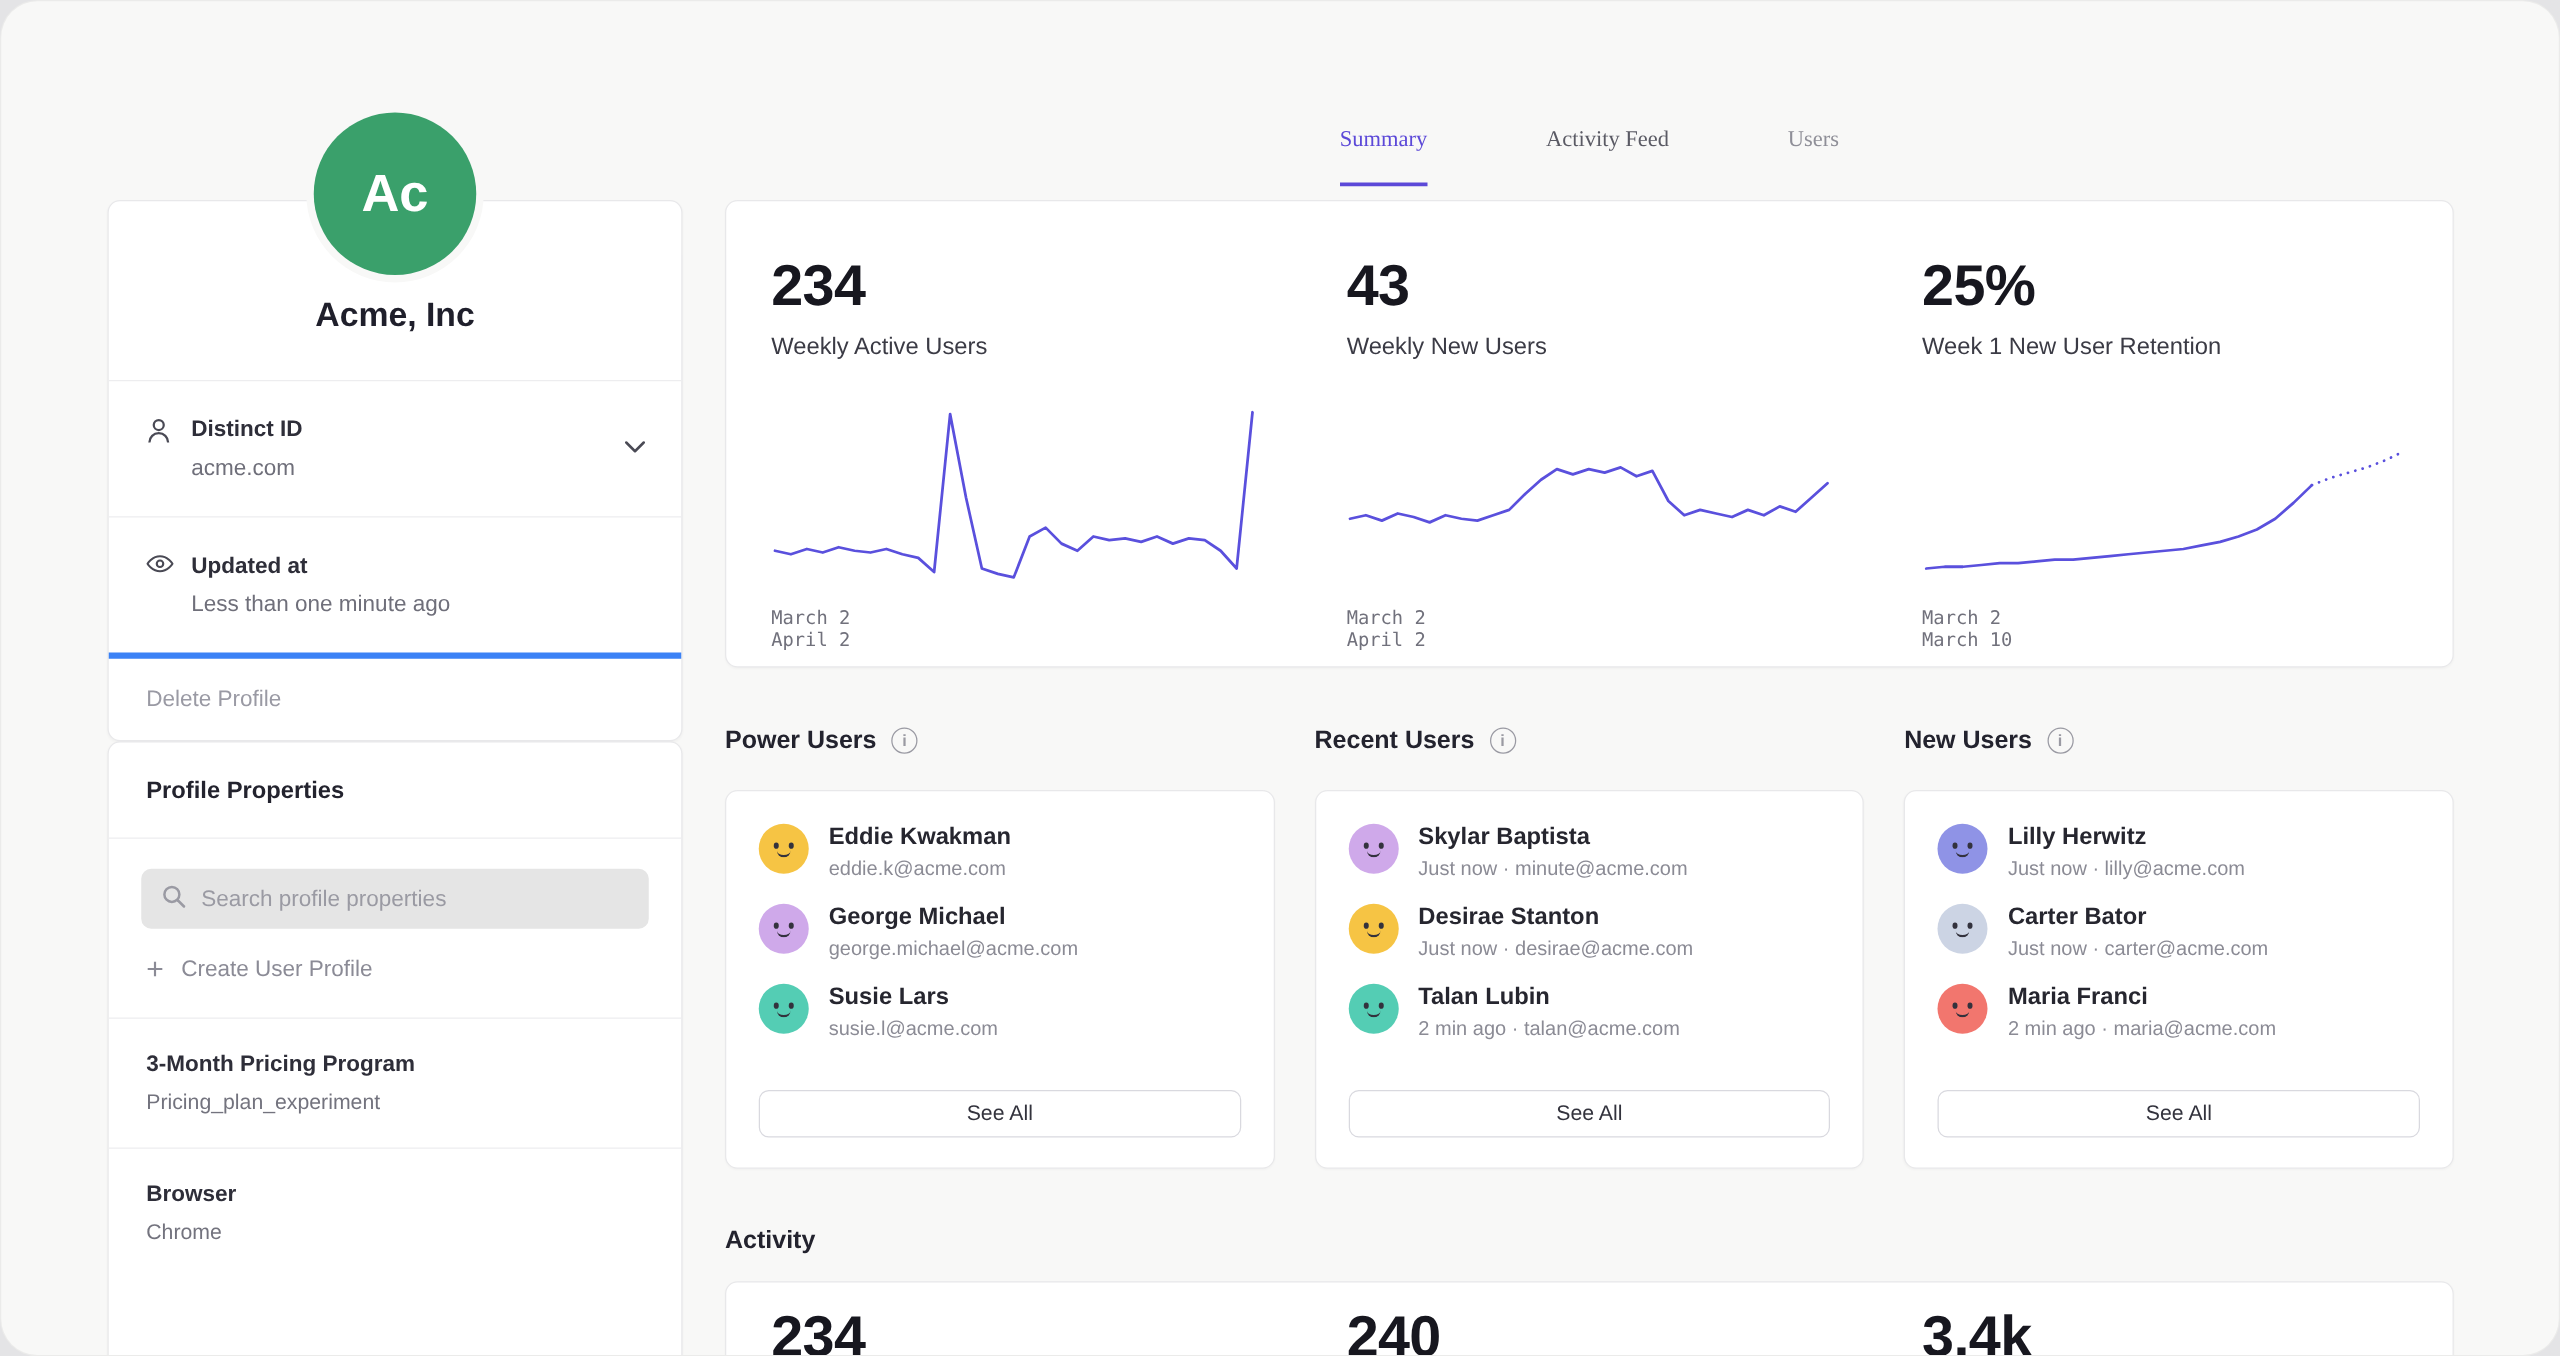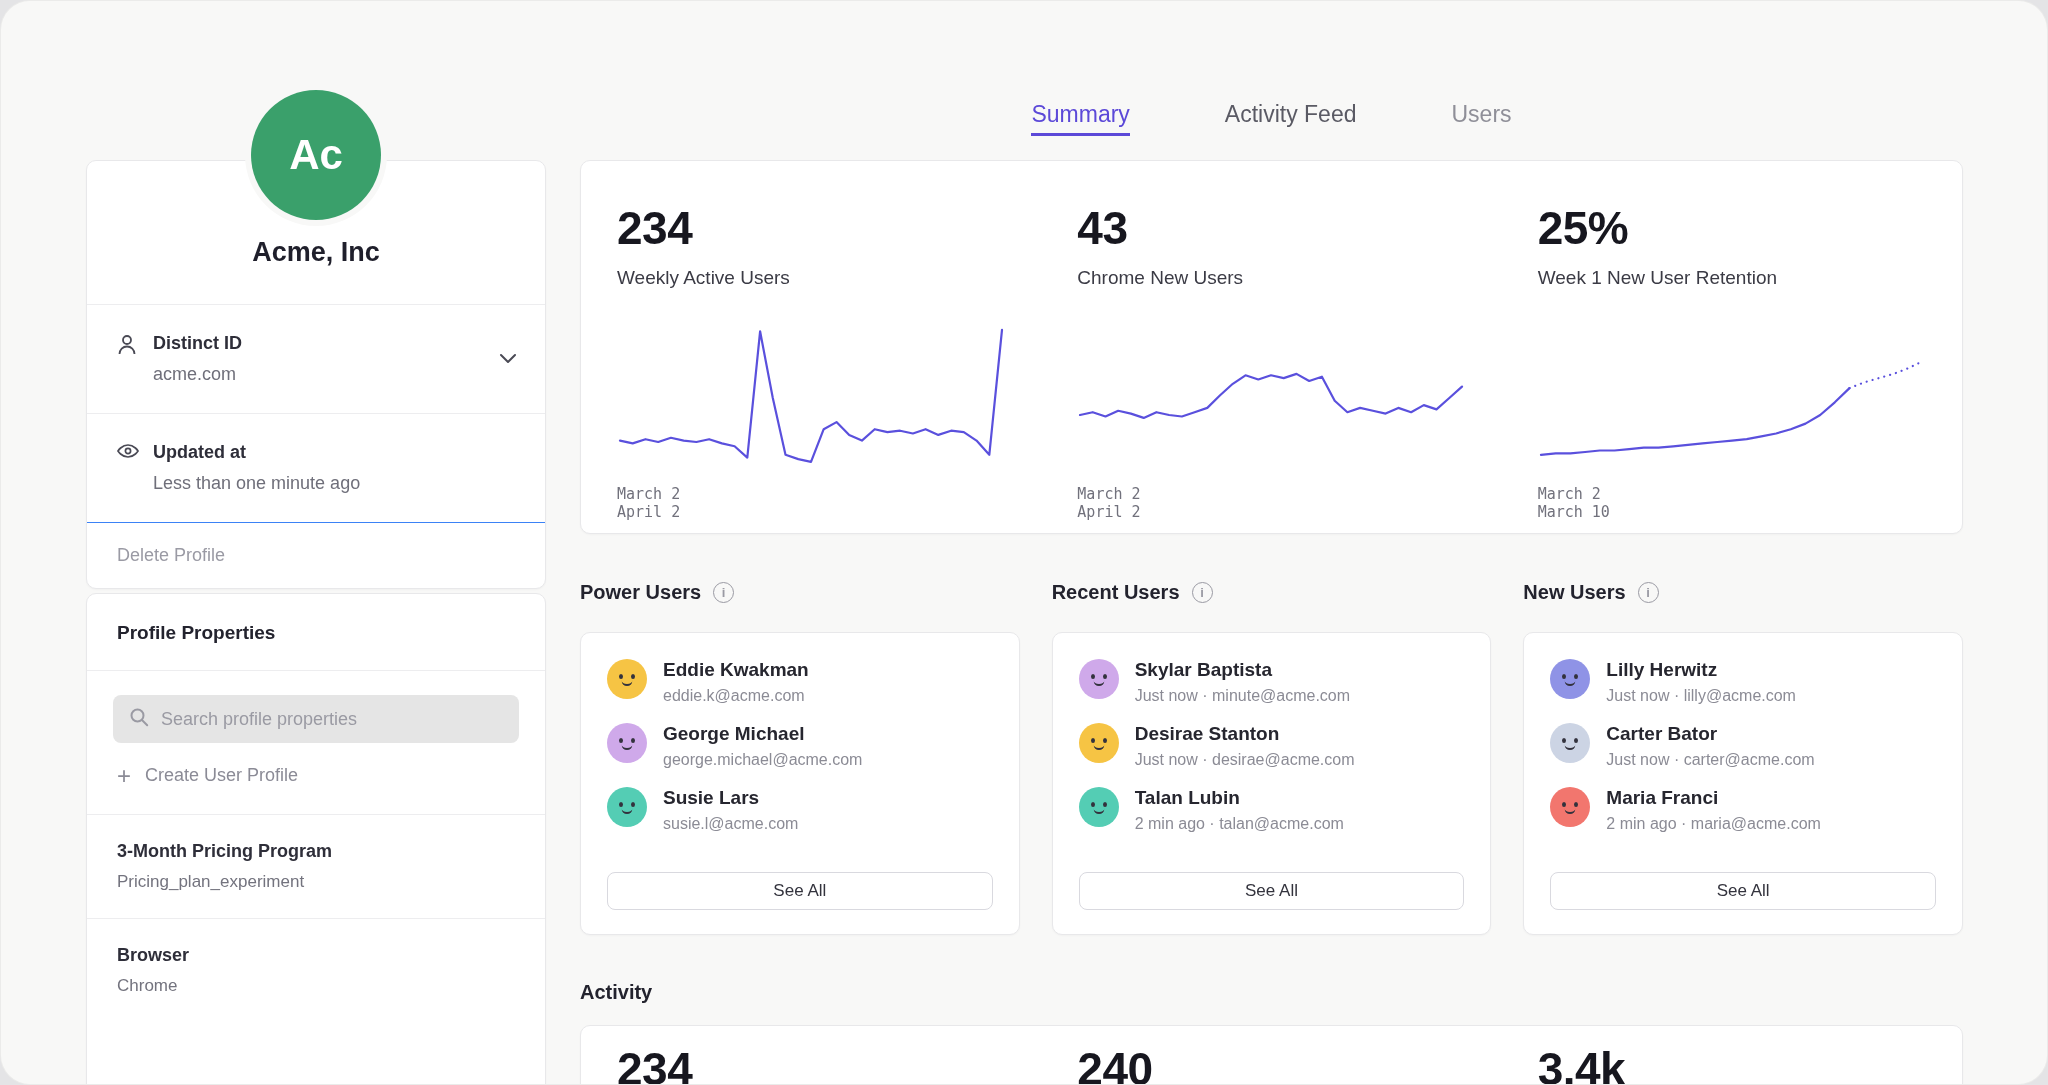--- a/index.html
+++ b/index.html
@@ -33,41 +33,41 @@
     color:#ffffff; font-size:42px; font-weight:bold;
     box-shadow:0 0 0 6px #f8f8f7;
   }
   .profile-card { position:absolute; top:159px; left:0; width:460px; }
   .company-name { text-align:center; font-size:27px; font-weight:bold; padding:76px 20px 36px; color:#1f1f2b; }
   .prow { display:flex; align-items:flex-start; padding:28px 30px; border-top:1px solid #ededef; position:relative; }
   .prow .picon { width:36px; flex:none; margin-top:1px; }
   .plabel { font-size:18px; font-weight:bold; color:#2e2e39; }
   .pvalue { font-size:18px; color:#6f6f7a; margin-top:10px; }
   .chev { position:absolute; right:28px; top:50%; transform:translateY(-50%); cursor:pointer; }
-  .delete-row { border-top:1px solid #3b82f6; padding:22px 30px; font-size:18px; color:#9a9aa4; cursor:pointer; }
+  .delete-row { border-top:5px solid #3b82f6; padding:22px 30px; font-size:18px; color:#9a9aa4; cursor:pointer; }
   .props-card { position:absolute; top:592px; left:0; width:460px; height:640px; }
   .props-title { padding:28px 30px 26px; font-size:19px; font-weight:bold; color:#23232e; border-bottom:1px solid #ededef; }
   .search-box {
     margin:24px 26px 16px; height:48px; background:#e5e5e5; border-radius:8px;
     display:flex; align-items:center; gap:12px; padding:0 16px; cursor:text;
   }
   .search-box input {
     border:none; outline:none; background:transparent; flex:1;
     font-size:18px; font-family:"Liberation Sans", sans-serif; color:#33333d;
   }
   .search-box input::placeholder { color:#9a9aa3; }
   .create-row { display:flex; align-items:center; gap:14px; padding:6px 30px 28px; color:#8b8b96; font-size:18px; cursor:pointer; }
   .create-row .plus { font-size:24px; line-height:18px; color:#8b8b96; }
   .prop-item { border-top:1px solid #ededef; padding:26px 30px; }
   .prop-label { font-size:18px; font-weight:bold; color:#2e2e39; }
   .prop-value { font-size:17px; color:#73737e; margin-top:10px; }
   
   .main-col { position:absolute; left:579px; top:0; width:1383px; }
   .tabs { position:absolute; top:100px; left:0; right:0; display:flex; justify-content:center; gap:95px; }
-  .tab { font-size:23px; color:#5a5a64; padding-bottom:5px; cursor:pointer; border-bottom:3px solid transparent; }
+  .tab { font-size:18px; color:#5a5a64; padding-bottom:24px; cursor:pointer; border-bottom:3px solid transparent;font-family:Liberation Serif, serif; }
   .tab.active { color:var(--accent,#5c49d8); border-bottom-color:var(--accent,#5c49d8); }
   .tab.dim { color:#8f8f98; }
   .stats-card { position:absolute; top:159px; left:0; width:1383px; height:374px; display:flex; padding-top:40px; }
   .stat { flex:1; padding:0 36px; }
   .stat-value { font-size:46px; font-weight:bold; letter-spacing:-0.5px; color:#17171f; }
   .stat-label { font-size:19px; color:#3b3b45; margin-top:12px; }
   .chart { margin-top:34px; height:150px; }
   .axis { display:flex; justify-content:space-between; margin-top:12px; font-family:"DejaVu Sans Mono", monospace; font-size:15px; color:#71717c;flex-direction:column; }
   .lists { position:absolute; top:580px; left:0; width:1383px; }
   .list-headers, .list-cards { display:grid; grid-template-columns:repeat(3,1fr); column-gap:32px; }
@@ -185,21 +185,21 @@
         <div class="chart"><svg width="388" height="150">
               <polyline points="3.0,117.6 15.7,120.4 28.5,116.2 41.2,119.0 53.9,114.8 66.7,117.6 79.4,119.0 92.1,116.2 104.9,120.4 117.6,123.3 130.3,134.6 143.1,8.3 155.8,75.0 168.5,131.8 181.3,136.1 194.0,138.9 206.7,106.2 219.5,99.1 232.2,111.9 244.9,117.6 257.7,106.2 270.4,109.1 283.1,107.7 295.9,110.5 308.6,106.2 321.3,111.9 334.1,107.7 346.8,109.1 359.5,117.6 372.3,131.8 385.0,6.8" fill="none" stroke="#5a50dd" stroke-width="2.2" stroke-linejoin="round" stroke-linecap="round"></polyline>
             </svg></div>
         <div class="axis">
           <span>March 2</span>
           <span>April 2</span>
         </div>
       </div>
       <div class="stat">
         <div class="stat-value">43</div>
-        <div class="stat-label">Chrome New Users</div>
+        <div class="stat-label">Weekly New Users</div>
         <div class="chart"><svg width="388" height="150">
               <polyline points="3.0,92.0 15.7,89.2 28.5,93.5 41.2,87.8 53.9,90.6 66.7,94.9 79.4,89.2 92.1,92.0 104.9,93.5 117.6,89.2 130.3,84.9 143.1,72.2 155.8,60.8 168.5,52.3 181.3,56.5 194.0,52.3 206.7,55.1 219.5,50.9 232.2,58.0 244.9,53.7 257.7,77.8 270.4,89.2 283.1,84.9 295.9,87.8 308.6,90.6 321.3,84.9 334.1,89.2 346.8,82.1 359.5,86.4 372.3,75.0 385.0,63.6" fill="none" stroke="#5a50dd" stroke-width="2.2" stroke-linejoin="round" stroke-linecap="round"></polyline>
             </svg></div>
         <div class="axis">
           <span>March 2</span>
           <span>April 2</span>
         </div>
       </div>
       <div class="stat">
         <div class="stat-value">25%</div>

